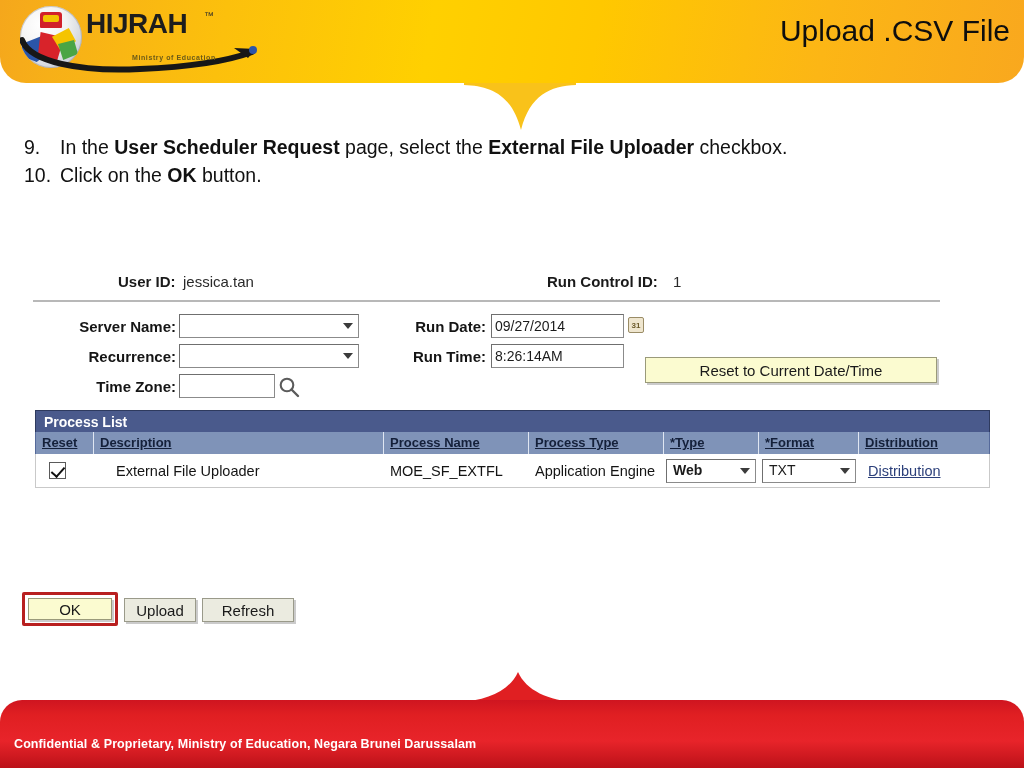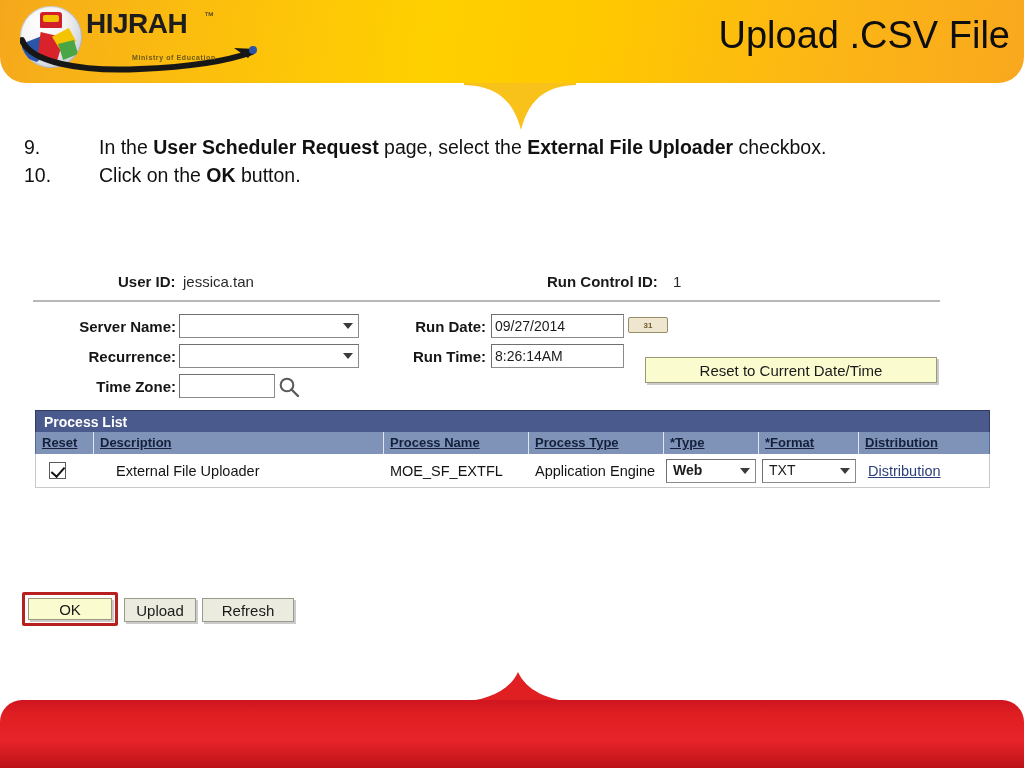--- a/index.html
+++ b/index.html
@@ -73,32 +73,32 @@
   .logo-swoosh {
     position:absolute; left:12px; top:34px; width:250px; height:38px;
   }
   .logo-tagline {
     position:absolute; left:124px; top:52px; font-size:7px; letter-spacing:.6px;
     color:#6b5a18; font-weight:700; white-space:nowrap;
   }
 
   .header-title {
     position: absolute; right: 14px; top: 14px;
-    font-size: 38px; color: #0e0e0e; font-weight: 400;
+    font-size: 30px; color: #0e0e0e; font-weight: 400;
     letter-spacing: 0px; white-space: nowrap;
   }
 
   
   .instructions {
     position: absolute; left: 24px; top: 133px; width: 940px;
     font-size: 19.5px; color: #111; line-height: 28px;
   }
   .instr-row { display: flex; }
   .instr-num { width: 36px; flex: 0 0 36px; }
-  .instr-body { flex: 1; margin-left: 39px; }
+  .instr-body { flex: 1; }
   .b { font-weight: 700; }
 
   
   .shot { position: absolute; left: 0; top: 212px; width: 1024px; height: 440px; }
 
   .psr-title {
     position: absolute; left: 18px; top: 9px;
     font-size: 21px; font-weight: 700; color: #6b7a8f;
     letter-spacing: .2px;
   }
@@ -139,21 +139,21 @@
     position:absolute; right:5px; top:50%; margin-top:-3px;
     width:0;height:0;border-left:5px solid transparent;border-right:5px solid transparent;
     border-top:6px solid #3b3b3b;
   }
   .sel .sel-text { position:absolute; left:6px; top:2px; font-size:14px; color:#1b1b1b; }
 
   .mag {
     position:absolute; width: 22px; height: 22px;
   }
   .cal-icon {
-    position:absolute; width:40px; height:16px; background:#efe6cf;
+    position:absolute; width:16px; height:16px; background:#efe6cf;
     border:1px solid #9a8c66; border-radius:2px;
     font-size:8px; color:#6b5a2a; text-align:center; line-height:15px; font-weight:700;
   }
 
   .btn-yellow {
     position: absolute; background: #fbfbd0;
     border: 1px solid #9a9a7a; box-shadow: 2px 2px 0 rgba(140,140,140,.45);
     font-size: 15px; color: #1a1a1a; text-align: center;
   }
   .btn-gray {
@@ -342,14 +342,15 @@
     <div class="btn-gray" style="left:202px; top:386px; width:92px; height:24px; line-height:23px;">Refresh</div>
 
   </div>
 
   <div class="footer-notch">
     <svg width="120" height="30" viewBox="0 0 120 30">
       <path d="M0 30 C 30 29, 52 18, 60 0 C 68 18, 90 29, 120 30 Z" fill="#e01f22"></path>
     </svg>
   </div>
   <div class="footer"></div>
+  <div class="footer-text">Confidential &amp; Proprietary, Ministry of Education, Negara Brunei Darussalam</div>
 
 </div>
 
 </body></html>

